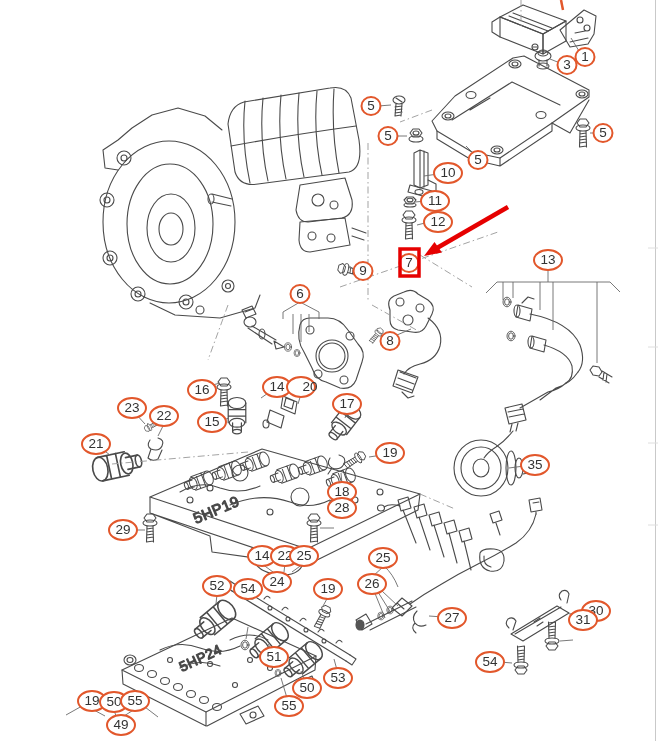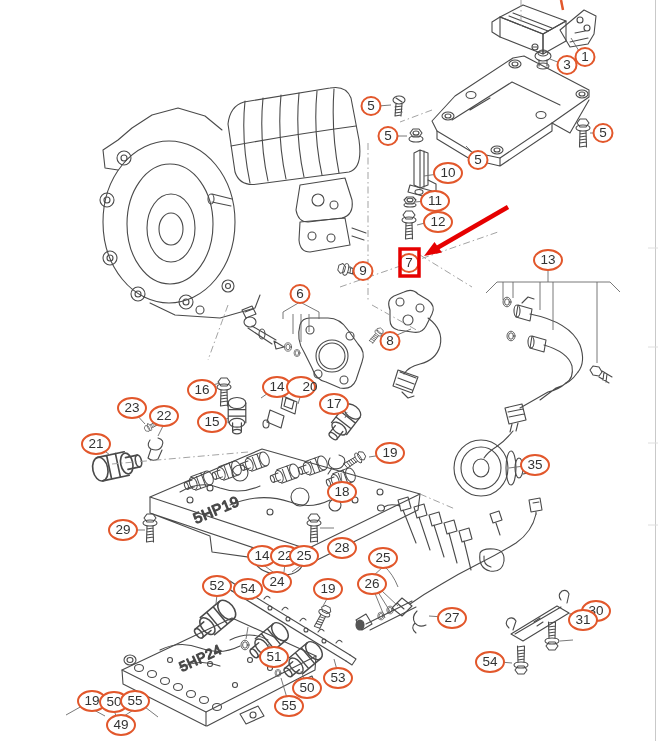--- a/index.html
+++ b/index.html
@@ -348,29 +348,29 @@
       <div class="callout c2" style="left: 435px; top: 201px;">11</div>
       <div class="callout c2" style="left: 438px; top: 222px;">12</div>
       <div class="callout c1" style="left: 363px; top: 271px;">9</div>
       <div class="callout c1" style="left: 409px; top: 263px;">7</div>
       <div class="callout c2" style="left: 548px; top: 260px;">13</div>
       <div class="callout c1" style="left: 300px; top: 294px;">6</div>
       <div class="callout c1" style="left: 390px; top: 341px;">8</div>
       <div class="callout c2" style="left: 202px; top: 390px;">16</div>
       <div class="callout c2" style="left: 277px; top: 387px;">14</div>
       <div class="callout c2" style="left: 301px; top: 387px; padding-left: 18px;">20</div>
-      <div class="callout c2" style="left: 334px; top: 404px; text-align: center;">17</div>
+      <div class="callout c2" style="left: 347px; top: 404px; text-align: center;">17</div>
       <div class="callout c2" style="left: 132px; top: 408px;">23</div>
       <div class="callout c2" style="left: 164px; top: 416px;">22</div>
       <div class="callout c2" style="left: 212px; top: 422px;">15</div>
       <div class="callout c2" style="left: 96px; top: 444px;">21</div>
       <div class="callout c2" style="left: 390px; top: 453px;">19</div>
       <div class="callout c2" style="left: 342px; top: 492px;">18</div>
       <div class="callout c2" style="left: 123px; top: 530px;">29</div>
-      <div class="callout c2" style="left: 342px; top: 548px; text-align: right;">28</div>
+      <div class="callout c2" style="left: 342px; top: 508px; text-align: right;">28</div>
       <div class="callout c2" style="left: 262px; top: 556px;">14</div>
       <div class="callout c2" style="left: 285px; top: 556px;">22</div>
       <div class="callout c2" style="left: 304px; top: 556px;">25</div>
       <div class="callout c2" style="left: 277px; top: 582px;">24</div>
       <div class="callout c2" style="left: 383px; top: 558px;">25</div>
       <div class="callout c2" style="left: 372px; top: 584px;">26</div>
       <div class="callout c2" style="left: 328px; top: 589px;">19</div>
       <div class="callout c2" style="left: 452px; top: 618px;">27</div>
       <div class="callout c2" style="left: 217px; top: 586px;">52</div>
       <div class="callout c2" style="left: 248px; top: 589px;">54</div>

